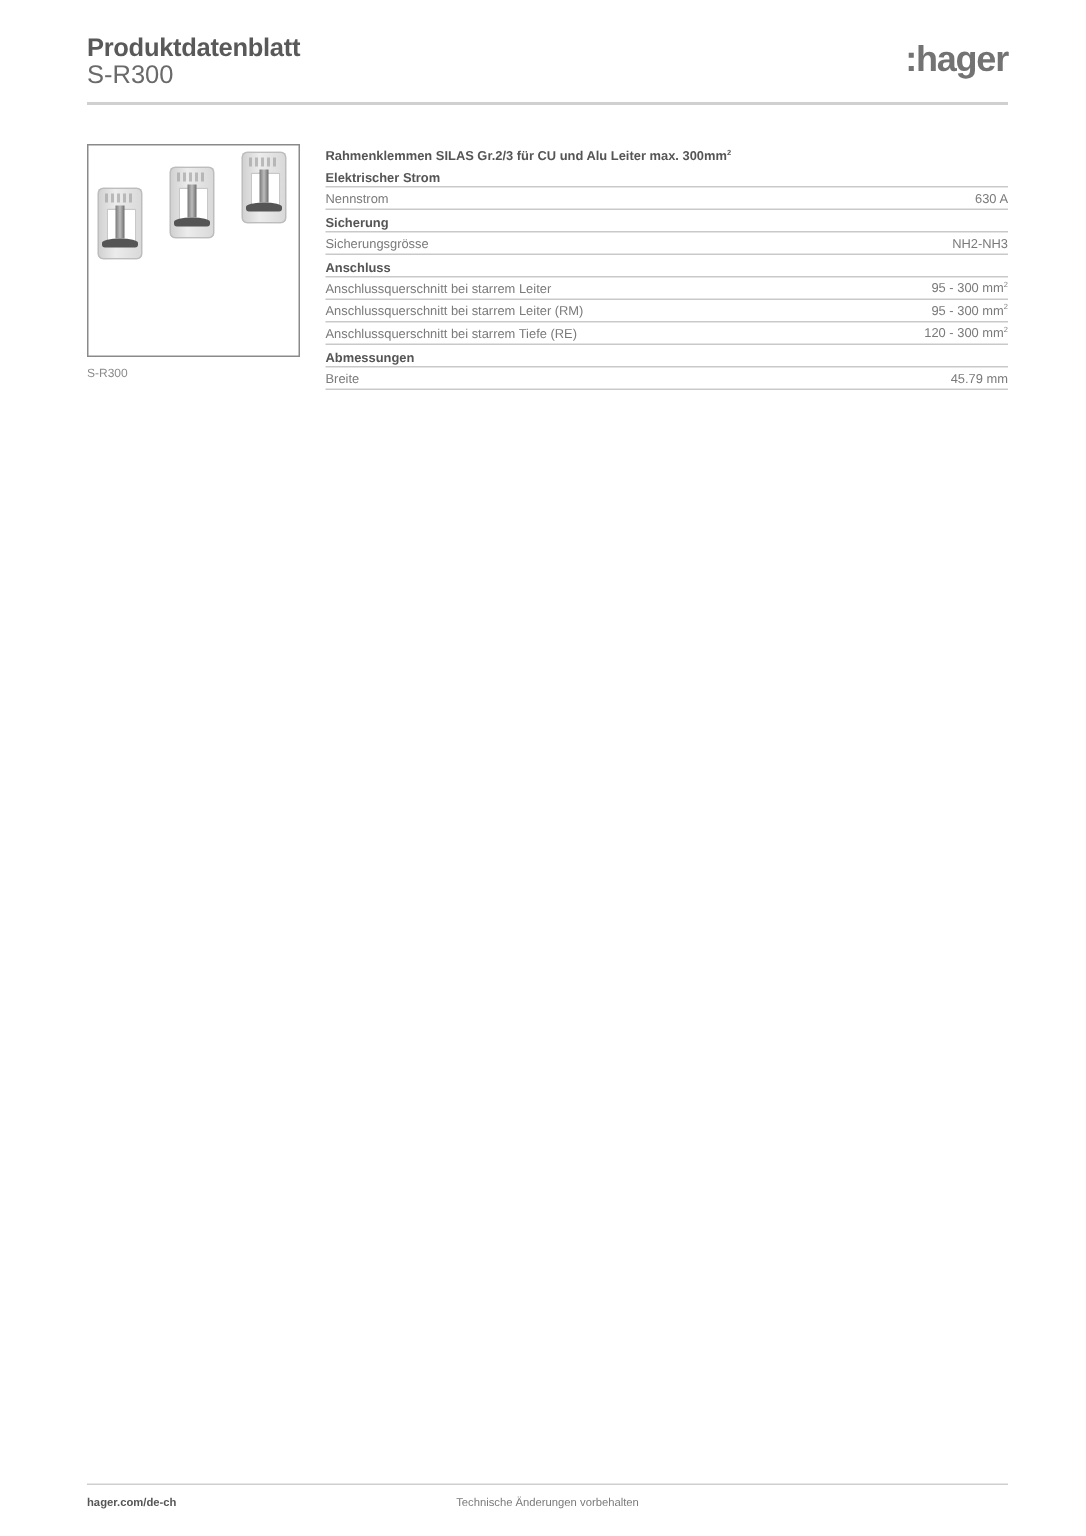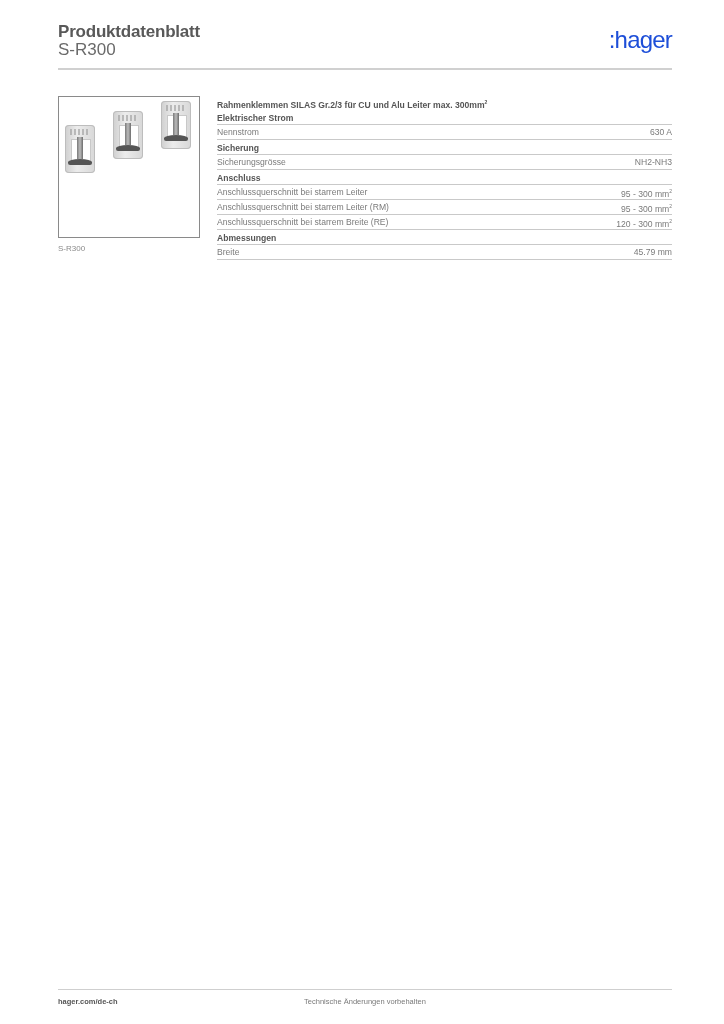--- a/index.html
+++ b/index.html
@@ -39,22 +39,22 @@
       left: 0;
       top: 20px;
       font-size: 17px;
       color: #6a6a6a;
     }
     .logo {
       position: absolute;
       right: 0;
       top: 8px;
       font-size: 24px;
-      font-weight: normal;
-      color: #1d4ed8;
+      font-weight: bold;
+      color: #737373;
       letter-spacing: -0.8px;
       line-height: 1;
     }
     .header-rule {
       position: absolute;
       left: 58px;
       top: 68px;
       width: 614px;
       height: 2px;
       background: #d0d0d0;
@@ -146,21 +146,21 @@
       font-size: 8.6px;
       font-weight: bold;
       color: #555;
       height: 13px;
       line-height: 12px;
       border-bottom: 1px solid #c9c9c9;
     }
     .row {
       display: flex;
       justify-content: space-between;
-      align-items: center;
+      align-items: flex-end;
       height: 15px;
       font-size: 8.6px;
       color: #7a7a7a;
       border-bottom: 1px solid #c9c9c9;
       line-height: 14px;
     }
     .row .value { text-align: right; white-space: nowrap; }
     .row .value sup { font-size: 5px; vertical-align: super; }
     
     .footer-rule {
@@ -237,21 +237,21 @@
       <div class="section-title">Anschluss</div>
       <div class="row">
         <span>Anschlussquerschnitt bei starrem Leiter</span>
         <span class="value"><span>95 - 300 mm</span><sup>2</sup></span>
       </div>
       <div class="row">
         <span>Anschlussquerschnitt bei starrem Leiter (RM)</span>
         <span class="value"><span>95 - 300 mm</span><sup>2</sup></span>
       </div>
       <div class="row">
-        <span>Anschlussquerschnitt bei starrem Breite (RE)</span>
+        <span>Anschlussquerschnitt bei starrem Tiefe (RE)</span>
         <span class="value"><span>120 - 300 mm</span><sup>2</sup></span>
       </div>
     </div>
 
     <div class="section">
       <div class="section-title">Abmessungen</div>
       <div class="row">
         <span>Breite</span>
         <span class="value"><span>45.79 mm</span></span>
       </div>

